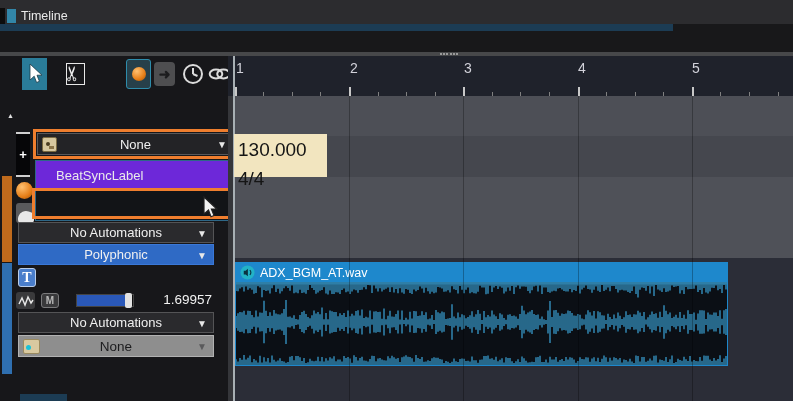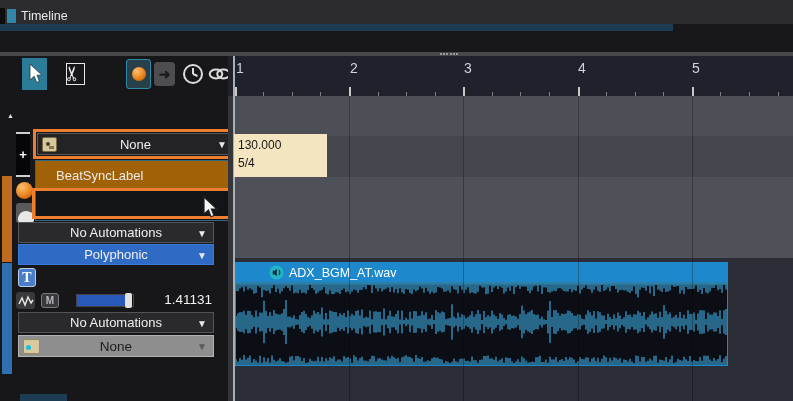--- a/index.html
+++ b/index.html
@@ -40,21 +40,21 @@
   .callout{border:3px solid var(--accent);}
   .callout1{left:33px;top:129px;width:205px;height:30px;}
   .dd{background:#232326;border:1px solid #58585a;color:#f0f0f0;font-size:13px;display:flex;align-items:center;justify-content:center;}
   .dd-none1{left:37px;top:133px;width:197px;height:22px;}
   .dd-arrow{position:absolute;right:6px;top:50%;transform:translateY(-50%);font-size:10px;color:#e8e8e8;}
   .bs-label-icon{position:absolute;left:4px;top:3px;width:15px;height:15px;background:#d6c79e;border:1px solid #7a6a42;border-radius:2px;}
   .bs-label-icon i{position:absolute;left:3px;top:4px;width:4px;height:4px;background:#4a3c20;border-radius:50%;}
   .bs-label-icon b{position:absolute;right:2px;bottom:2px;width:5px;height:3px;background:#8a7448;}
 
   .menu{left:35px;top:160px;width:202px;height:61px;background:#121417;border:1px solid #2e6787;}
-  .menu-item1{left:36px;top:161px;width:200px;height:28px;background:#a16207;color:#eaeaea;font-size:13px;display:flex;align-items:center;padding-left:20px;}
+  .menu-item1{left:36px;top:161px;width:200px;height:28px;background:#6d28d9;color:#eaeaea;font-size:13px;display:flex;align-items:center;padding-left:20px;}
   .callout2{left:32px;top:188px;width:208px;height:31px;}
   .menu-item2{left:36px;top:191px;width:200px;height:25px;background:var(--menuHi);color:#fff;font-size:13px;display:flex;align-items:center;padding-left:20px;}
   .cursor{left:202px;top:196px;}
 
   .dd-auto1{left:18px;top:222px;width:196px;height:21px;background:#2a2a2d;border:1px solid #545456;}
   .dd-poly{left:18px;top:244px;width:196px;height:21px;background:var(--poly);border:1px solid #3a78d8;}
 
   .t-icon{left:18px;top:268px;width:18px;height:19px;background:#4a7ecb;border:1px solid #b8cce8;border-radius:3px;color:#fff;font-family:"Liberation Serif",serif;font-weight:bold;font-size:14px;display:flex;align-items:center;justify-content:center;}
   .t-name{left:48px;top:270px;font-size:14px;color:#f2f2f2;}
   .wave-icon{left:16px;top:292px;width:19px;height:17px;background:#3a3a3c;border-radius:3px;display:flex;align-items:center;justify-content:center;}
@@ -72,23 +72,23 @@
 
   
   .tl-bg{left:228px;top:56px;width:565px;height:345px;background:#35363a;}
   .ruler{left:228px;top:56px;width:565px;height:40px;background:#1f222b;}
   .band1{left:234px;top:96px;width:559px;height:40px;background:#4d4f56;}
   .band2{left:234px;top:136px;width:559px;height:41px;background:#45474e;}
   .band3{left:234px;top:177px;width:559px;height:81px;background:#4f5158;}
   .band4{left:234px;top:258px;width:559px;height:143px;background:#2b2d37;}
   .measure-num{top:60px;font-size:14px;color:#d2d2da;}
   .playhead{left:233px;top:56px;width:2px;height:345px;background:#a8b0b4;}
-  .tempo-box{left:234px;top:134px;width:93px;height:43px;background:var(--tempoBg);color:#151515;font-size:12px;line-height:1.5;padding:2px 4px;}
+  .tempo-box{left:234px;top:134px;width:93px;height:43px;background:var(--tempoBg);color:#151515;font-size:19px;line-height:1.5;padding:2px 4px;}
   .clip{left:235px;top:262px;width:493px;height:104px;border:1px solid var(--clipBlue);}
-  .clip-header{position:absolute;left:0;top:0;width:100%;height:19px;background:var(--clipBlue);display:flex;align-items:center;padding-left:29px;}
+  .clip-header{position:absolute;left:0;top:0;width:100%;height:19px;background:var(--clipBlue);display:flex;align-items:center;}
   .clip-icon{margin-left:4px;width:15px;height:15px;}
   .clip-name{margin-left:5px;color:#fff;font-size:12.5px;}
   .clip-body{position:absolute;left:0;top:19px;width:491px;height:83px;background:#0b0f15;}
 </style>
 </head>
 <body>
 
 <div class="app">
   <div class="abs topstrip"></div>
   <div class="abs titlebar"></div>
@@ -167,21 +167,21 @@
   <div class="abs wave-icon">
     <svg width="16" height="12" viewBox="0 0 16 12">
         <polyline points="1,9 4,3 7,10 10,2 13,8 15,5" fill="none" stroke="#e8e8e8" stroke-width="1.4"></polyline>
       </svg>
   </div>
   <div class="abs m-btn">M</div>
   <div class="abs slider">
     <div class="slider-fill"></div>
     <div class="slider-handle"></div>
   </div>
-  <div class="abs vol">1.41131</div>
+  <div class="abs vol">1.69957</div>
   <div class="abs dd dd-auto2">
     <span>No Automations</span>
     <span class="dd-arrow">▼</span>
   </div>
   <div class="abs dd dd-none2">
     <span class="tag-icon">
         <i></i>
       </span>
     <span>None</span>
     <span class="dd-arrow">▼</span>
@@ -198,21 +198,21 @@
   <div id="ticks"></div>
   <span class="abs measure-num" style="left:236px">1</span>
   <span class="abs measure-num" style="left:350px">2</span>
   <span class="abs measure-num" style="left:464px">3</span>
   <span class="abs measure-num" style="left:578px">4</span>
   <span class="abs measure-num" style="left:692px">5</span>
   <div class="abs playhead"></div>
 
   <div class="abs tempo-box">
     <div>130.000</div>
-    <div>5/4</div>
+    <div>4/4</div>
   </div>
 
   <div class="abs clip">
     <div class="clip-header">
       <svg class="clip-icon" viewBox="0 0 16 16">
         <circle cx="8" cy="8" r="7.5" fill="#22b3c6"></circle>
         <path d="M4 6 h2 l2.4-2 v8 l-2.4-2 H4 Z" fill="#0a3340"></path>
         <path d="M10.5 5.5 a3.4 3.4 0 0 1 0 5" fill="none" stroke="#0a3340" stroke-width="1.2"></path>
       </svg>
       <span class="clip-name">ADX_BGM_AT.wav</span>

